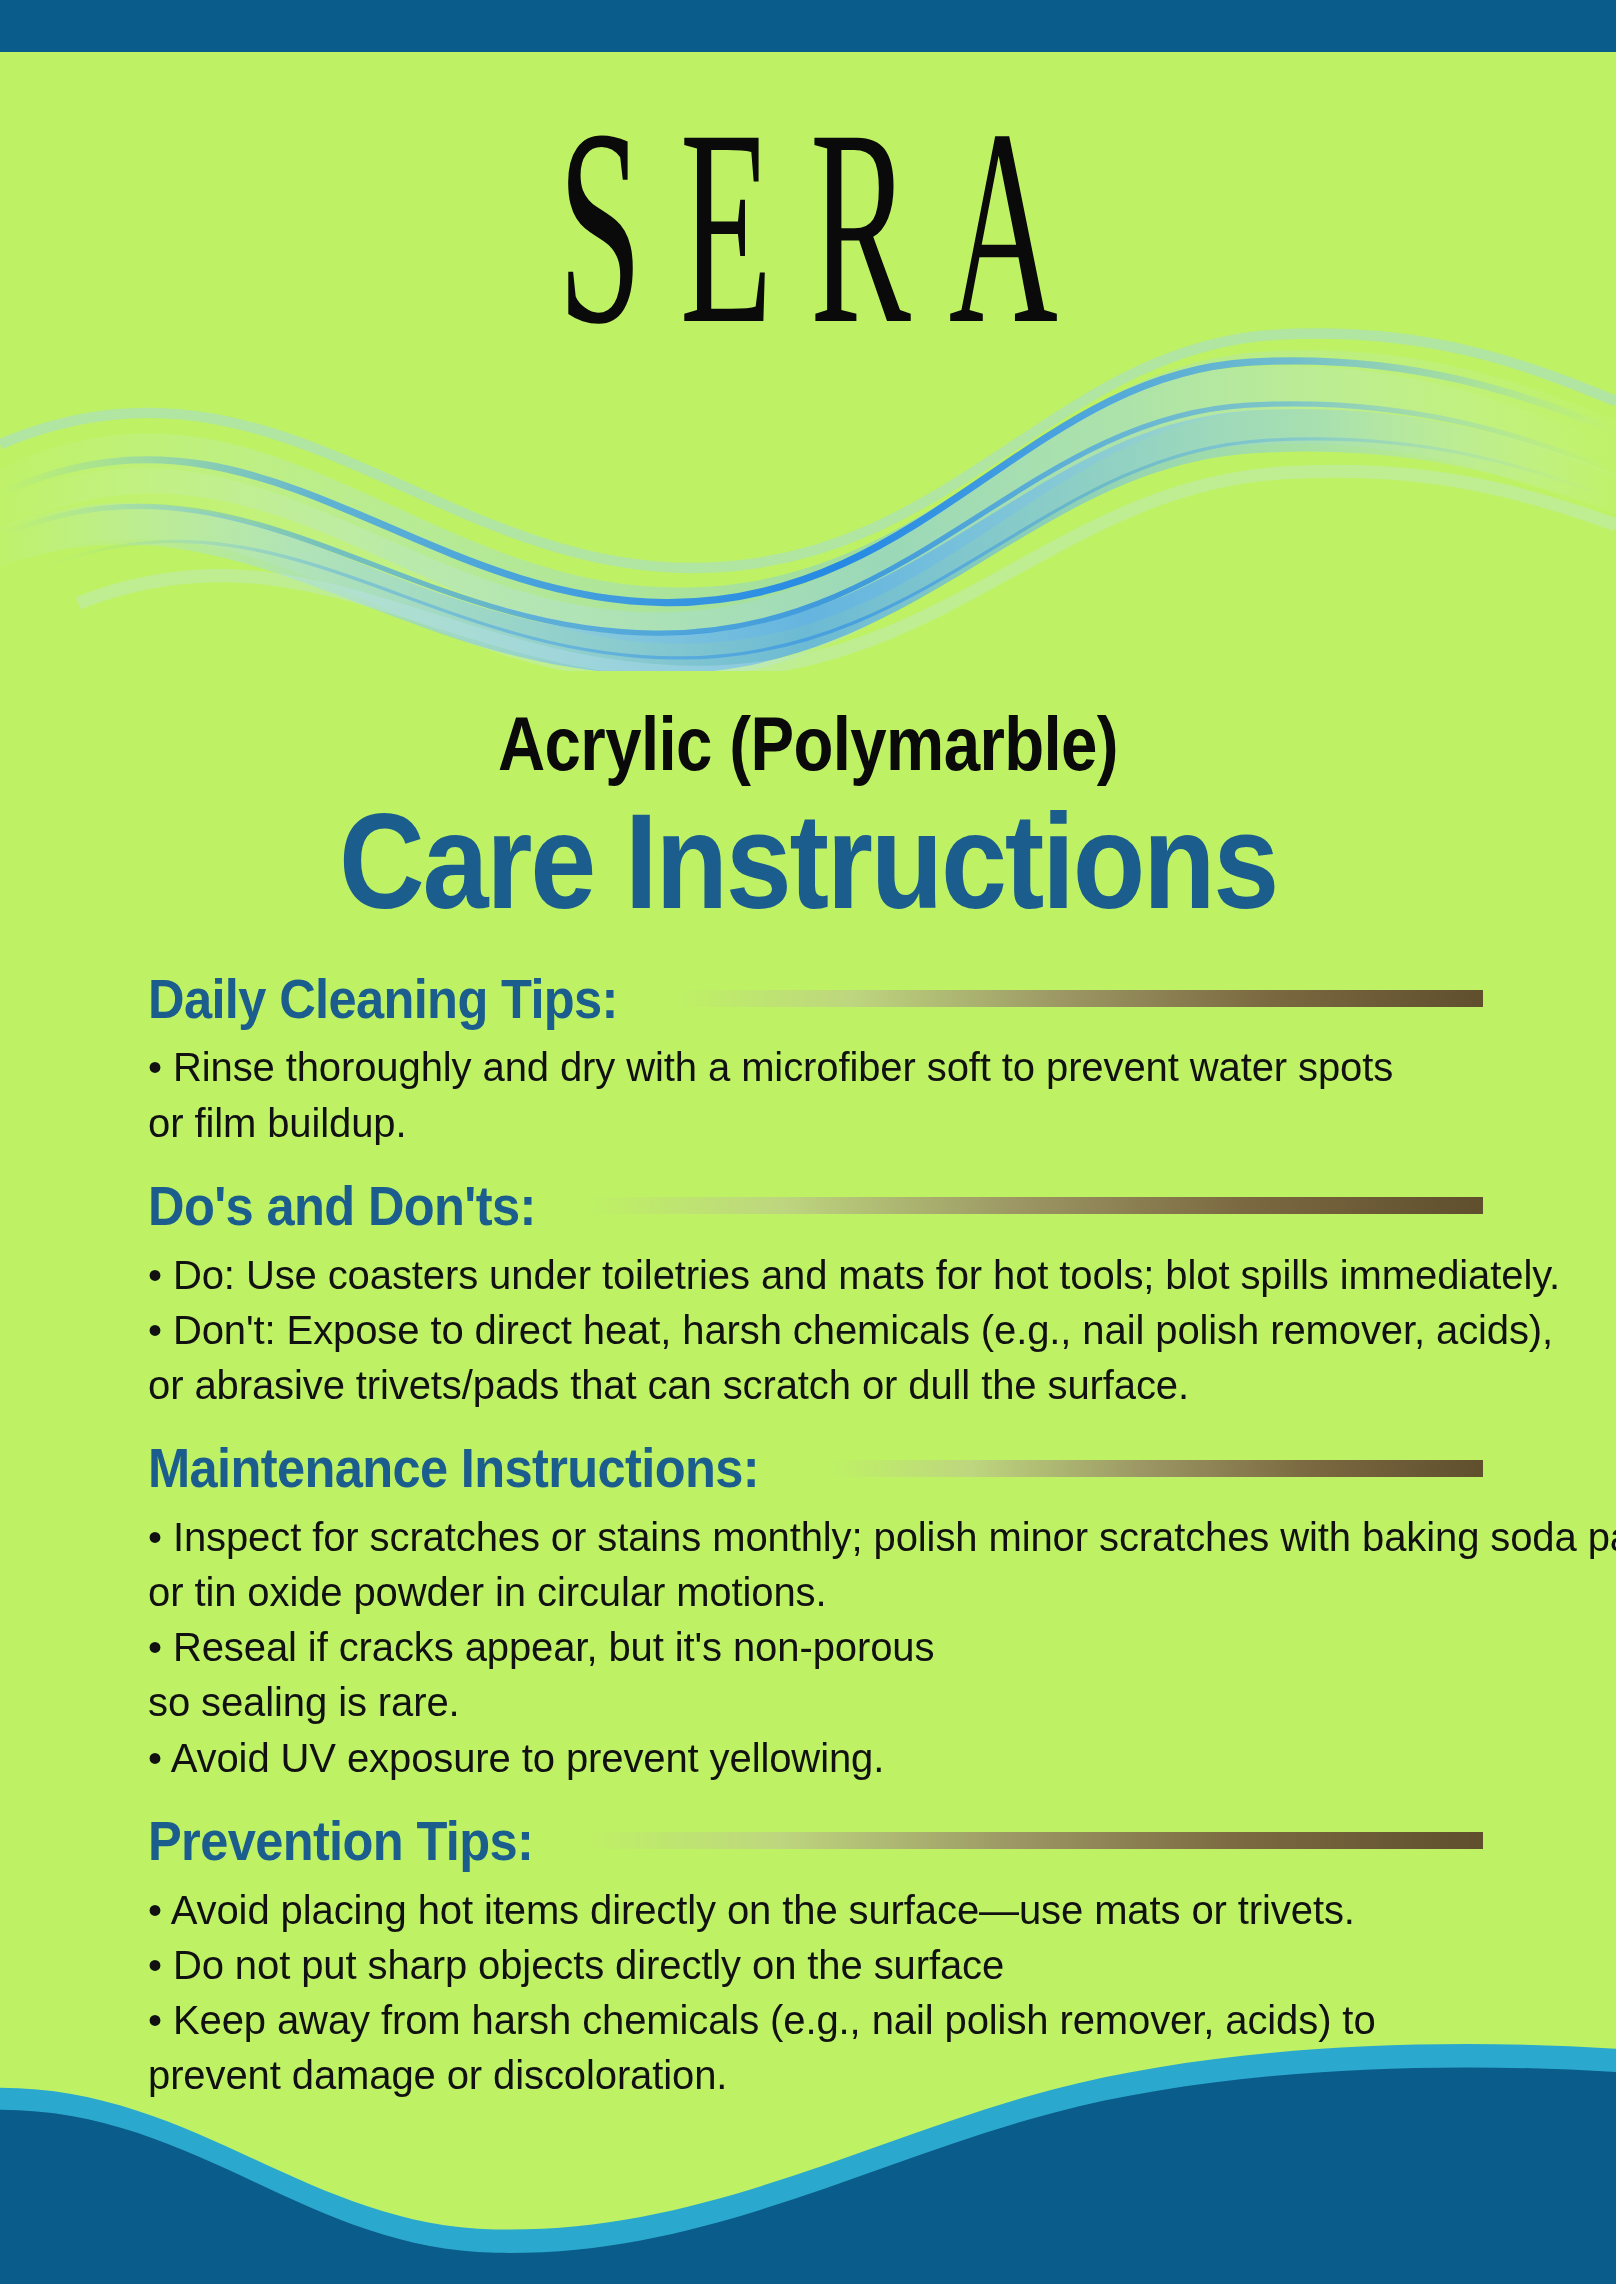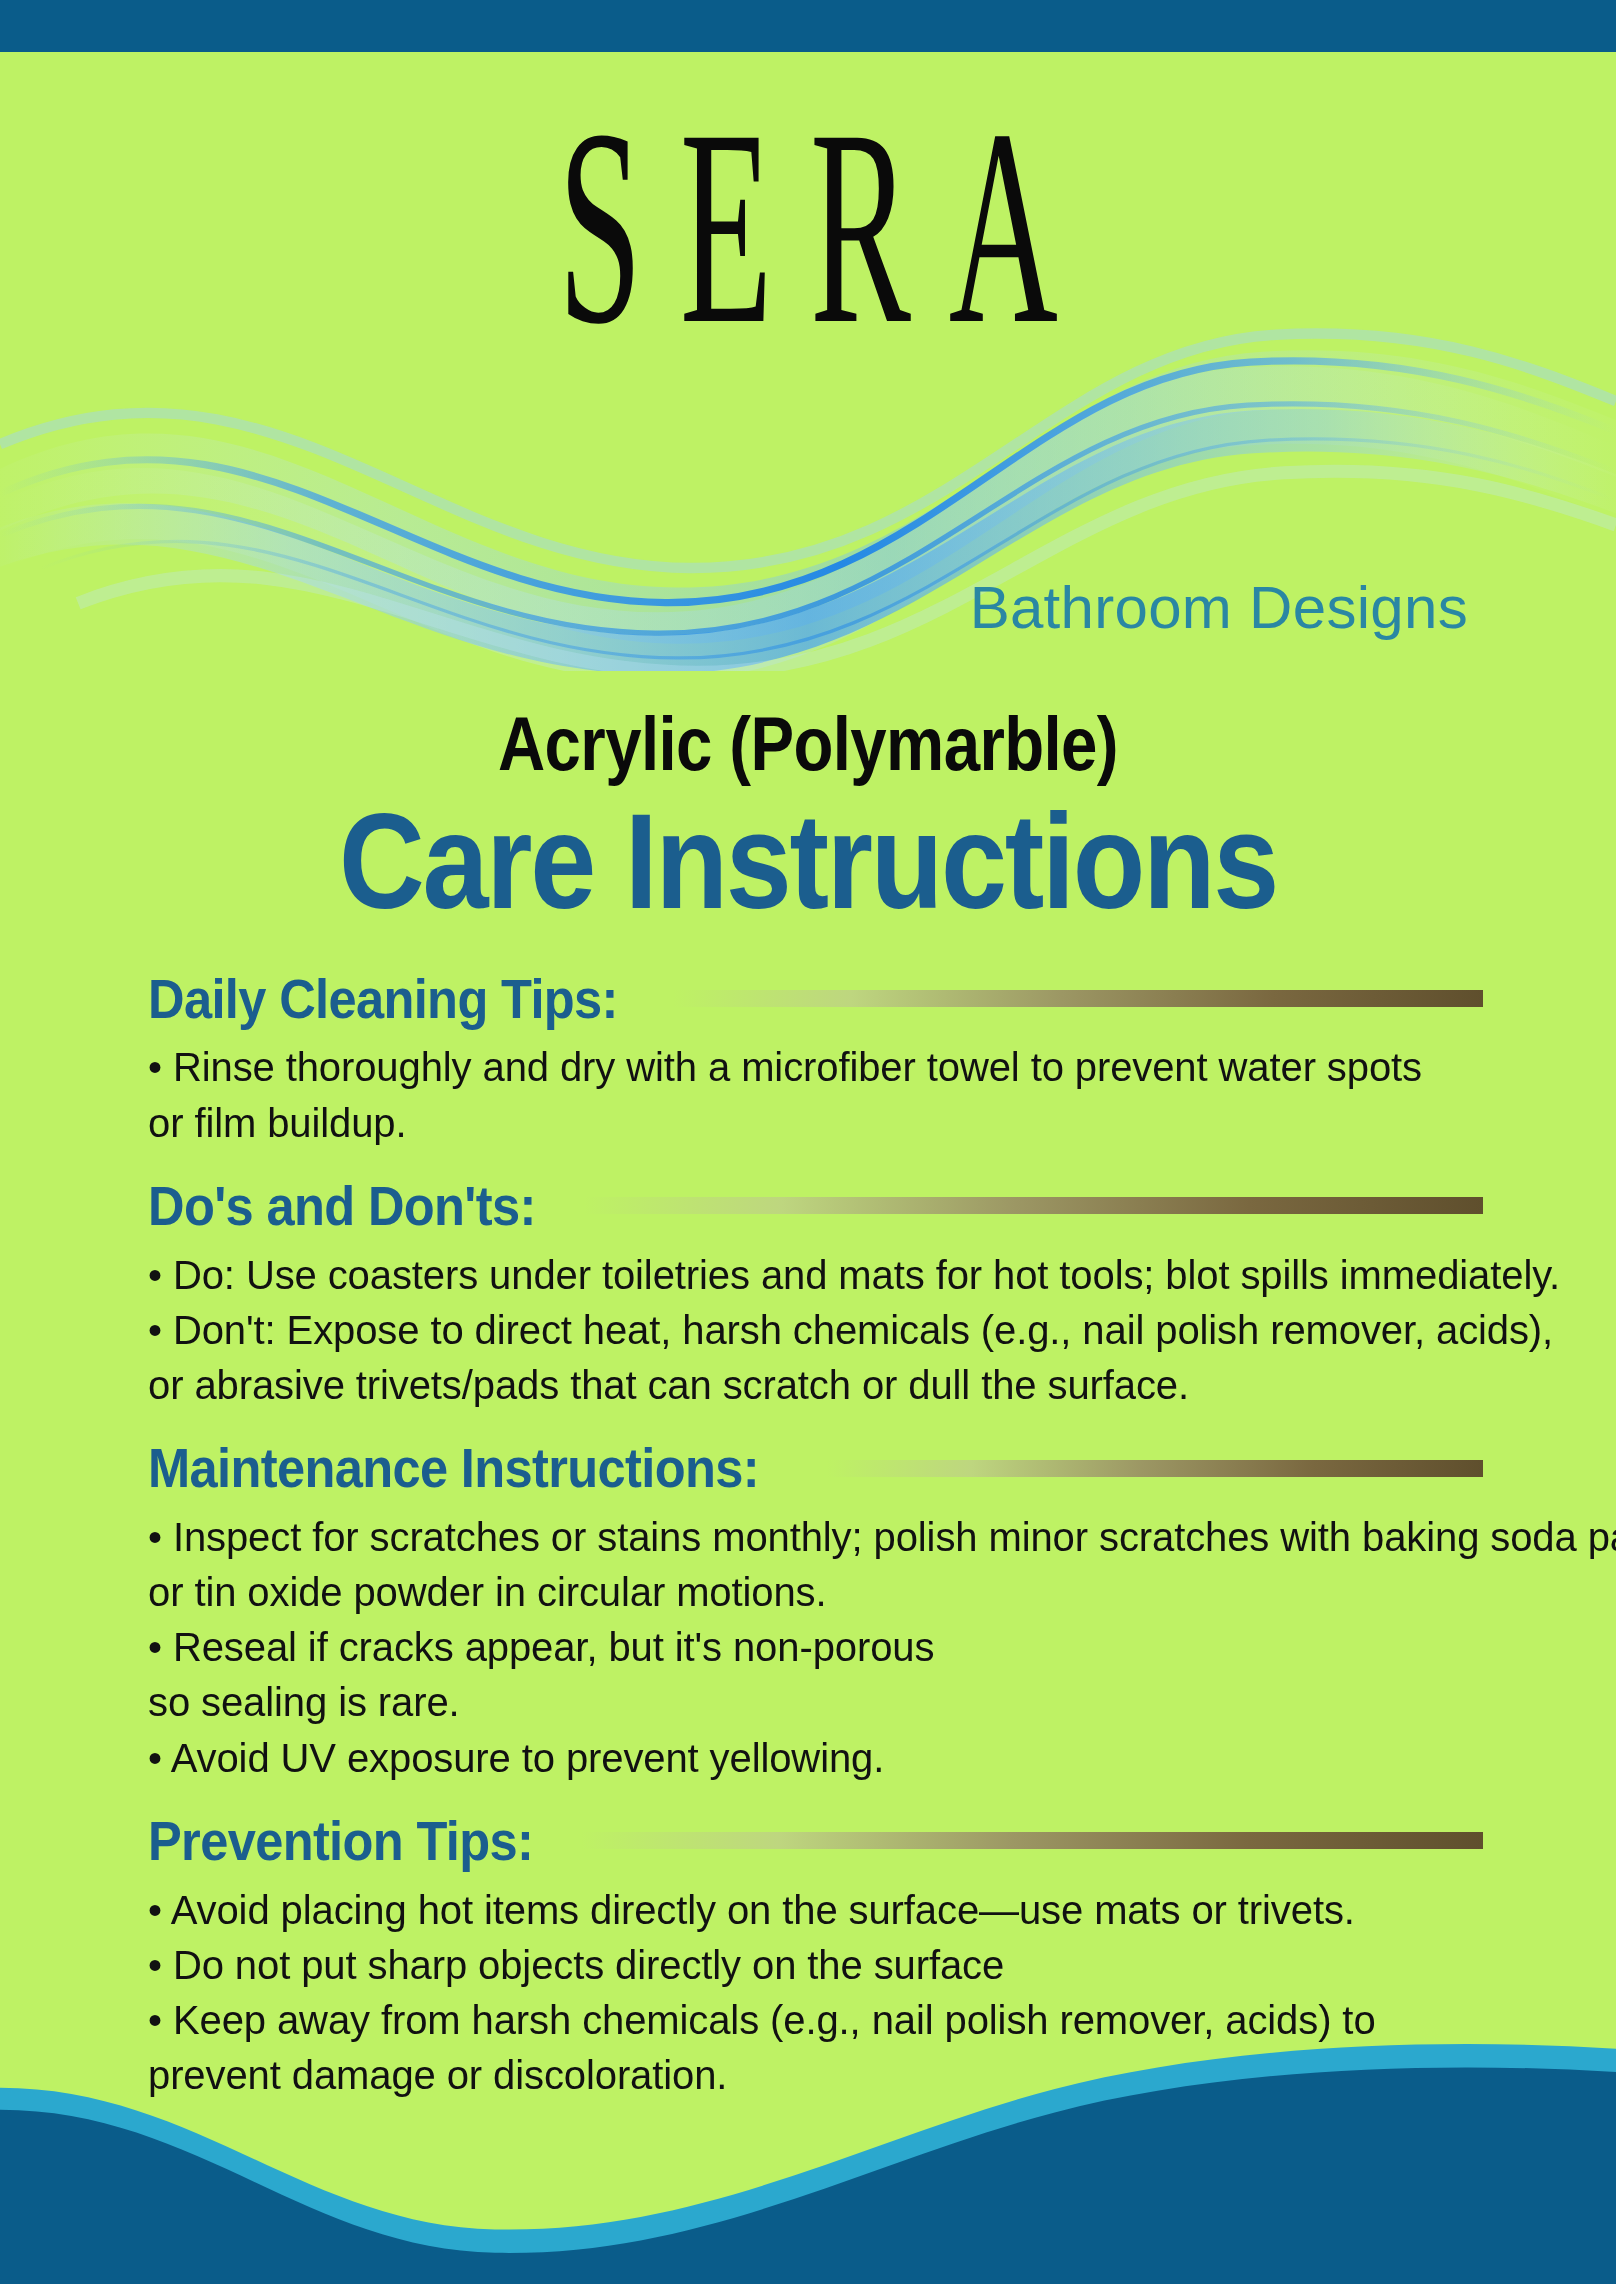--- a/index.html
+++ b/index.html
@@ -218,35 +218,34 @@
       <path d="M 0,340 C 360,200 600,500 1000,505 C 1410,510 1580,180 1925,160 C 2170,146 2345,205 2482,258
                L 2482,318 C 2345,267 2170,210 1925,226 C 1580,248 1410,570 1000,565 C 600,560 360,268 0,400 Z" fill="url(#rib1)" opacity="0.85"></path>
 
       <path d="M 0,288 C 390,108 630,452 1022,455 C 1418,458 1578,106 1920,86 C 2166,72 2342,136 2482,192" fill="none" stroke="url(#ribcore)" stroke-width="11" opacity="0.95"></path>
       <path d="M 0,352 C 370,196 612,498 1006,502 C 1404,506 1572,172 1916,152 C 2164,138 2344,200 2482,254" fill="none" stroke="url(#ribcore)" stroke-width="8" opacity="0.75"></path>
       <path d="M 60,404 C 420,256 650,538 1040,540 C 1430,542 1600,226 1944,206 C 2188,192 2352,248 2482,298" fill="none" stroke="url(#ribcore)" stroke-width="5" opacity="0.5"></path>
       <path d="M 0,212 C 420,36 660,400 1060,402 C 1460,404 1620,62 1960,44 C 2196,31 2350,92 2482,146" fill="none" stroke="#9ed4f8" stroke-width="16" opacity="0.42"></path>
       <path d="M 120,456 C 470,318 690,560 1070,562 C 1450,564 1630,274 1972,256 C 2206,242 2360,292 2482,336" fill="none" stroke="#bfe4fb" stroke-width="20" opacity="0.3"></path>
     </svg>
 
-    <div class="brand-tagline">Bathroom Designs</div>
   </div>
 
   <div class="subtitle">Acrylic (Polymarble)</div>
   <div class="maintitle">Care Instructions</div>
 
   <div class="content">
 
     <div class="section">
       <div class="sec-head-row">
         <div class="sec-title">Daily Cleaning Tips:</div>
         <div class="sec-rule"></div>
       </div>
       <div class="sec-body">
-        <div class="bullet-line">• Rinse thoroughly and dry with a microfiber towel to prevent water spots</div>
+        <div class="bullet-line">• Rinse thoroughly and dry with a microfiber soft to prevent water spots</div>
         <div class="bullet-line wrapline">or film buildup.</div>
       </div>
     </div>
 
     <div class="sec-gap-a"></div>
 
     <div class="section">
       <div class="sec-head-row">
         <div class="sec-title">Do's and Don'ts:</div>
         <div class="sec-rule"></div>

